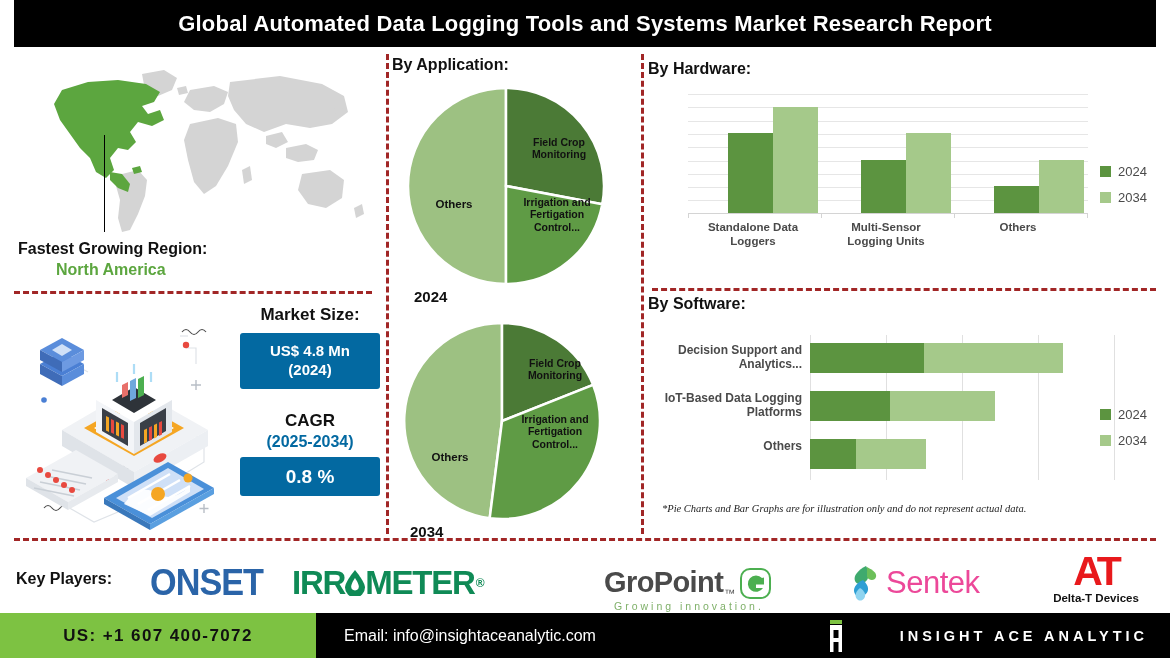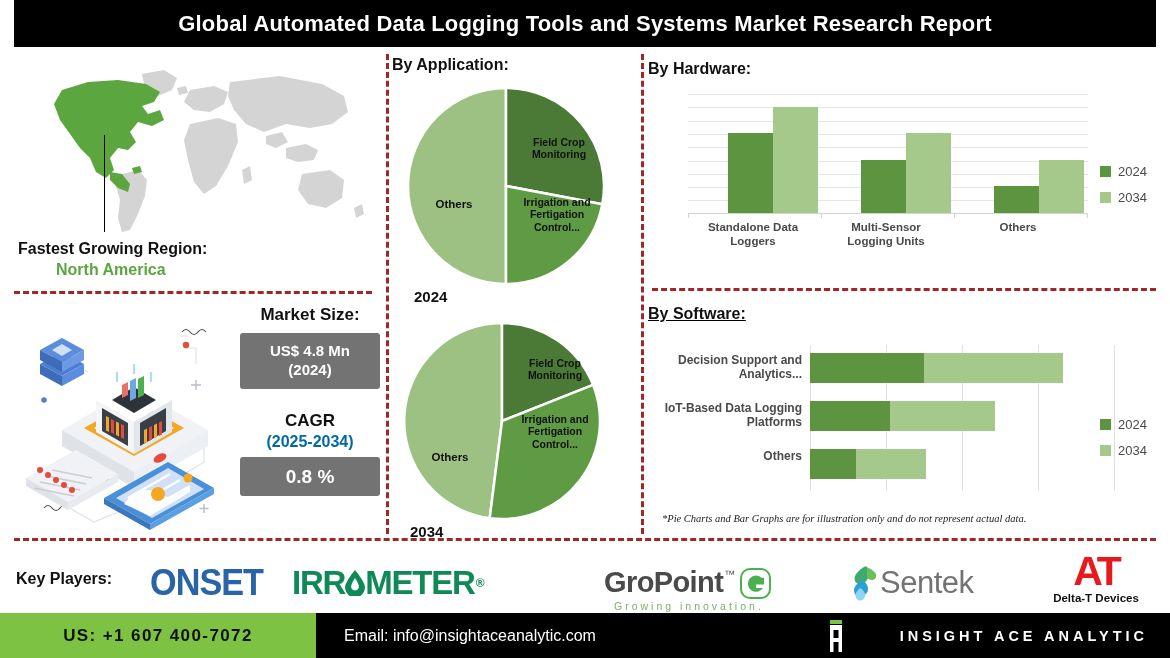--- a/index.html
+++ b/index.html
@@ -44,21 +44,21 @@
   .fgr-label .l1 { font-size: 16px; font-weight: bold; color: #111; }
   .fgr-label .l2 { font-size: 16px; font-weight: bold; color: #5ca63f; margin-top: 3px; margin-left: 38px;}
 
   
   .illus { position: absolute; left: 18px; top: 312px; width: 230px; height: 218px; }
   .illus svg { display:block; width:100%; height:100%; }
 
   .stats { position: absolute; left: 240px; top: 305px; width: 140px; text-align: center; }
   .stats .hd { font-size: 17px; font-weight: bold; color: #111; }
   .greenbox {
-    background: #737373; color: #fff; font-weight: bold;
+    background: #0369a1; color: #fff; font-weight: bold;
     border-radius: 3px; padding: 9px 4px; font-size: 15px; line-height: 1.25;
     margin-top: 8px;
   }
   .stats .cagr-hd { font-size: 17px; font-weight: bold; color: #111; margin-top: 22px; }
   .stats .cagr-yrs { font-size: 16px; font-weight: bold; color: #0369a1; margin-top: 2px; }
   .greenbox.big { font-size: 19px; padding: 8px 4px; margin-top: 6px; }
 
   
   .pie-col { position: absolute; left: 392px; top: 56px; width: 244px; }
   .sect-hd { font-size: 16px; font-weight: bold; color: #111; }
@@ -114,28 +114,28 @@
   .logo { position: absolute; }
 
   .onset { left: 150px; top: 10px; font-size: 36px; font-weight: bold; color: #2a64a8;
            font-family: "Liberation Sans", sans-serif; letter-spacing: -1px;
            transform: scaleX(0.95); transform-origin: left center; }
   .irro { left: 292px; top: 12px; font-size: 33px; font-weight: bold; color: #0f8a56;
           letter-spacing: -1.2px; display: flex; align-items: center; }
   .irro .reg { font-size: 12px; vertical-align: super; margin-left: 1px; }
   .drop { width: 22px; height: 27px; margin: 0 -1px; position: relative; top: -1px; }
 
-  .gropoint { left: 604px; top: 14px; display:flex; align-items:flex-start; }
+  .gropoint { left: 604px; top: 14px; display:flex; align-items:flex-end; }
   .gropoint .gp-t { font-size: 29px; font-weight: bold; color: #4a4a4a; letter-spacing: -.6px; }
   .gropoint .tm { font-size: 11px; color: #4a4a4a; margin-left: 1px; margin-top: 2px; }
   .gp-badge { width: 31px; height: 31px; margin-left: 5px; margin-top: 2px; }
   .gp-tag { position: absolute; left: 614px; top: 48px; font-size: 10.5px; color: #7fb069; letter-spacing: 3px; }
 
   .sentek { left: 846px; top: 12px; display: flex; align-items: center; }
-  .sentek .st-t { font-size: 31px; color: #737373; letter-spacing: -.5px; }
+  .sentek .st-t { font-size: 31px; color: #ec4899; letter-spacing: -.5px; margin-left: 6px; }
 
   .deltat { left: 1040px; top: 0px; text-align: center; width: 112px; }
   .deltat .at { font-size: 41px; font-weight: bold; color: #e8191c; letter-spacing: -3px;
                 line-height: 0.95; font-family: "Liberation Sans", sans-serif; }
   .deltat .dt { font-size: 11.5px; font-weight: bold; color: #111; margin-top: 1px; }
 
   
   .footer { position: absolute; left: 0; top: 613px; width: 1170px; height: 45px; }
   .foot-green {
     position: absolute; left: 0; top: 0; width: 316px; height: 45px; background: #7dc242;
@@ -410,21 +410,21 @@
         <span class="sw y24"></span>
         <span class="lb">2024</span>
       </div>
       <div class="row">
         <span class="sw y34"></span>
         <span class="lb">2034</span>
       </div>
     </div>
   </div>
 
-  <div class="right-col" style="top:305px;text-decoration:underline;">
+  <div class="right-col" style="top:295px;">
     <div class="sect-hd">By Software:</div>
 
     <div class="bar-h-chart" style="margin-top:22px; margin-left:162px;">
       <div class="hgrid" style="left:0px;"></div>
       <div class="hgrid" style="left:76px;"></div>
       <div class="hgrid" style="left:152px;"></div>
       <div class="hgrid" style="left:228px;"></div>
       <div class="hgrid" style="left:304px;"></div>
 
       <div class="hbar" style="top:8px; left:0; width:100%;">

